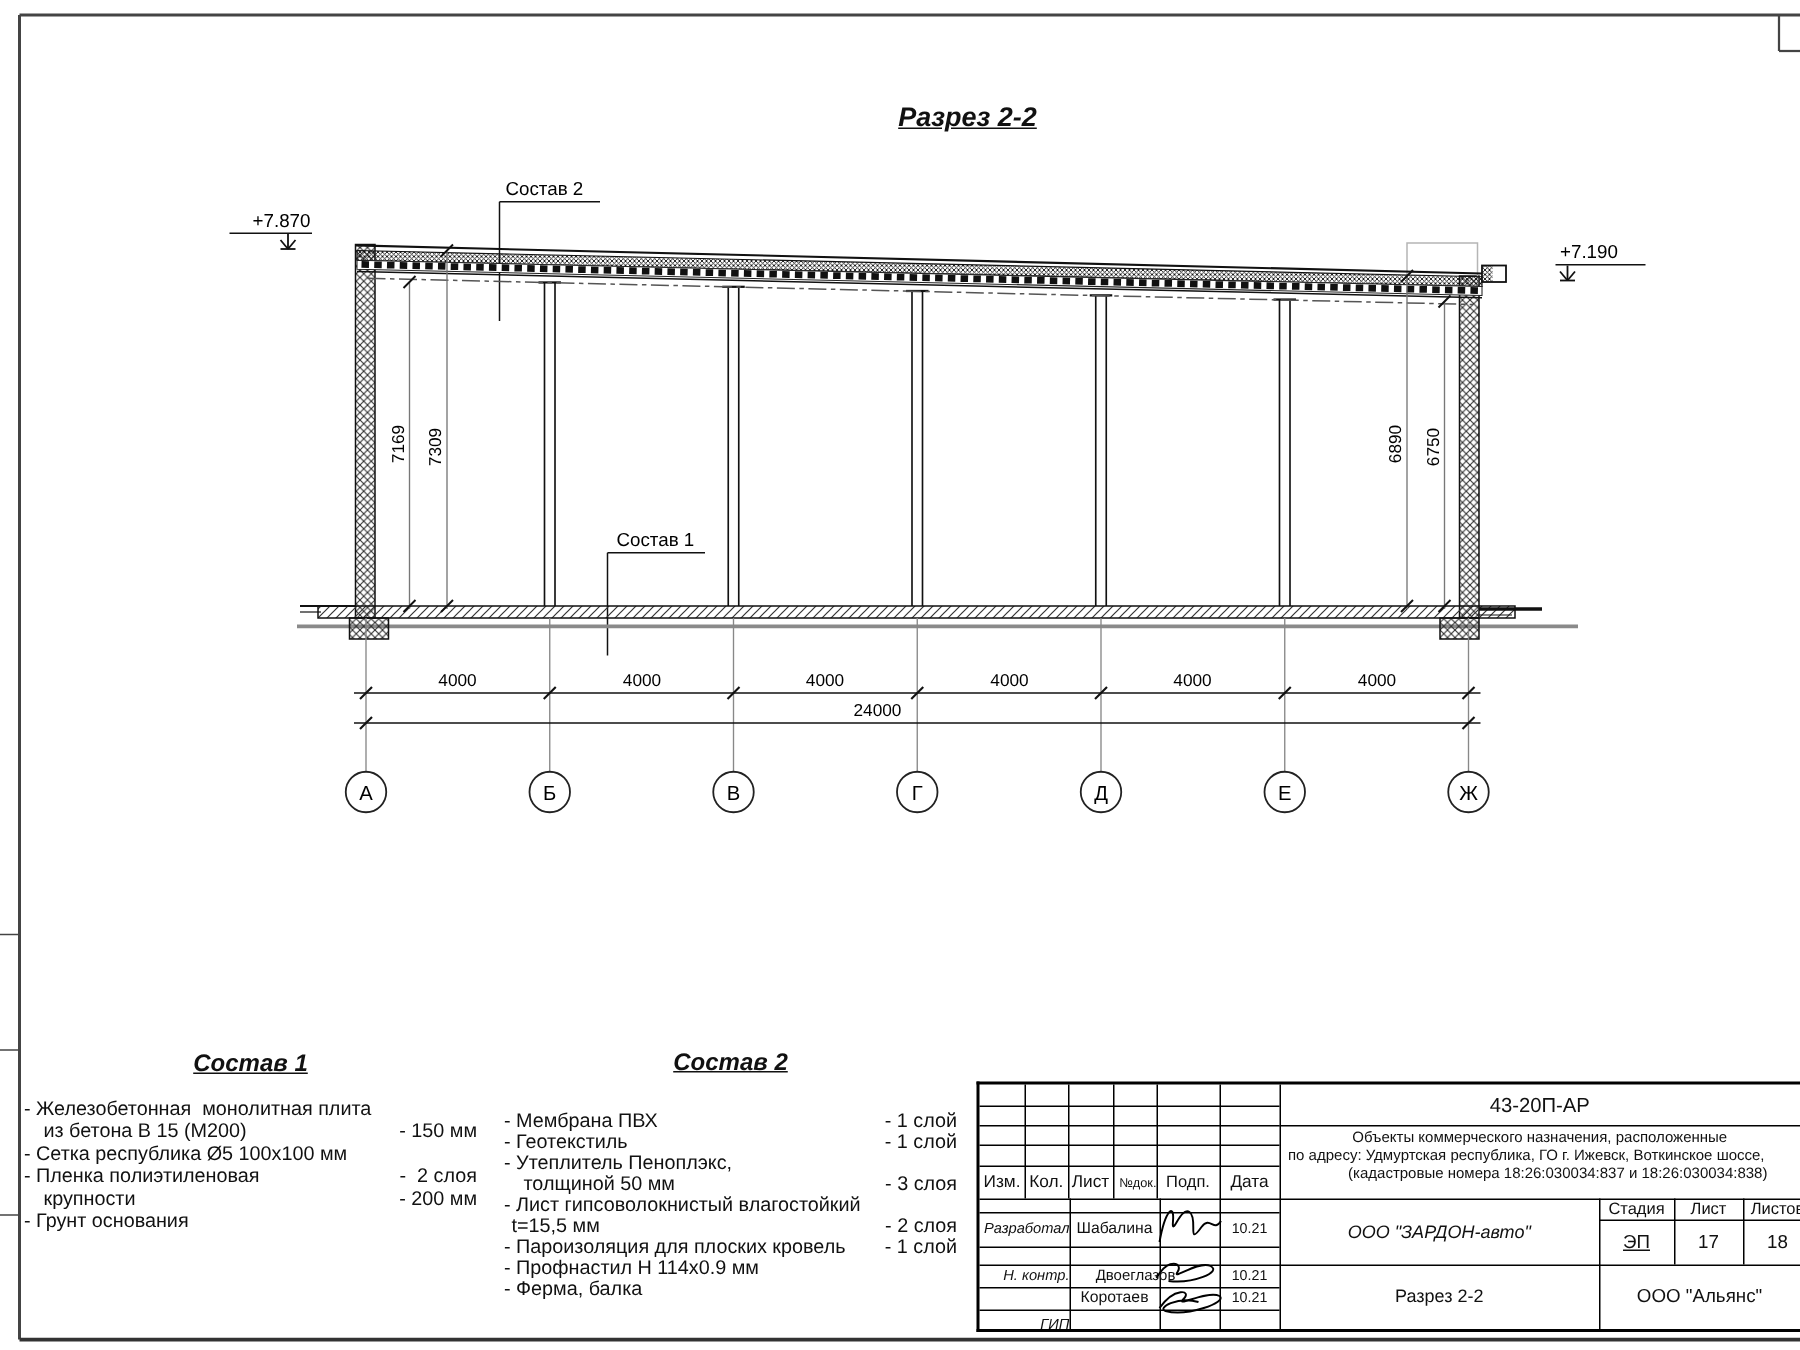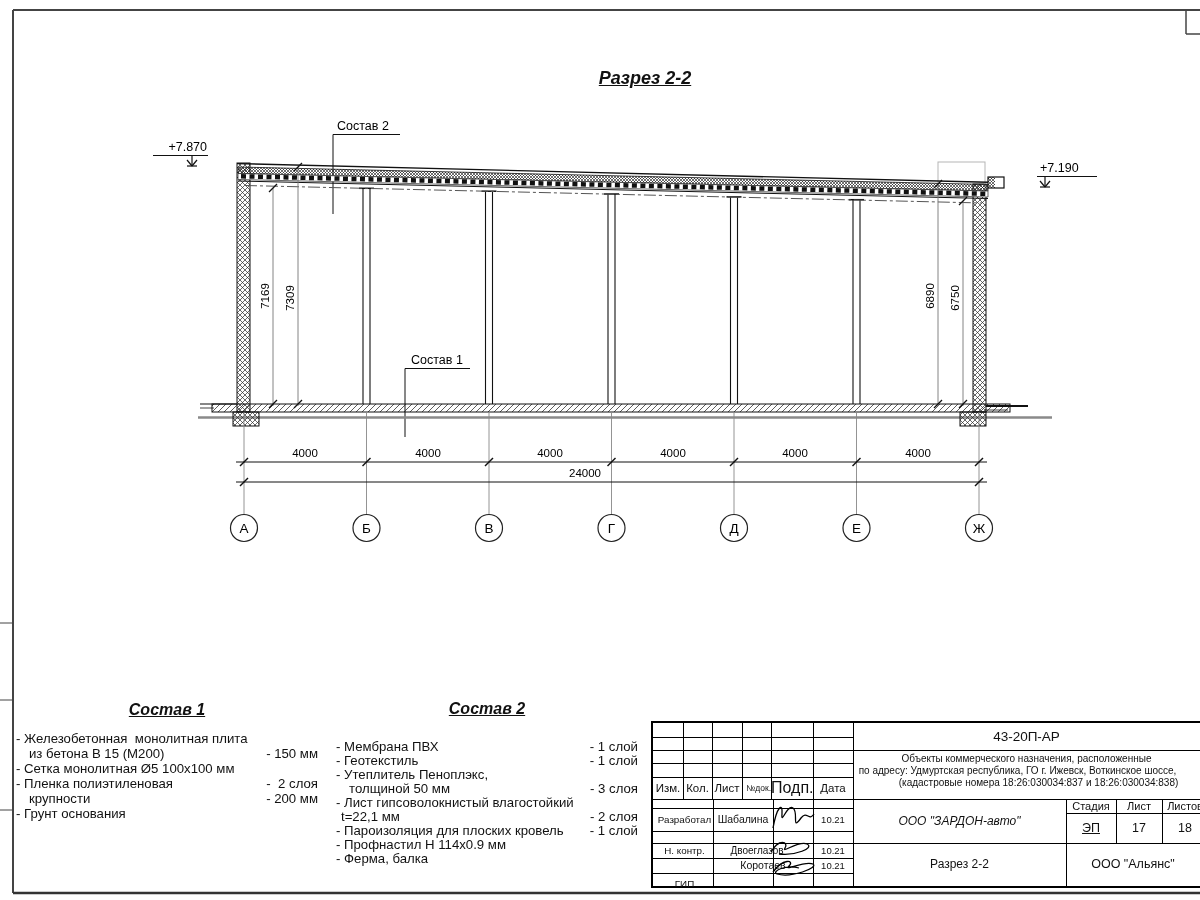--- a/index.html
+++ b/index.html
@@ -13,21 +13,21 @@
                 text-align:center;}
   .srow{display:flex;justify-content:space-between;white-space:pre;}
   .srow .ind{padding-left:13px;}
   
   .tb{position:absolute;left:651px;top:721px;width:549px;height:167px;}
   .hl{position:absolute;background:#000;height:1px;}
   .vl{position:absolute;background:#000;width:1px;}
   .hl2{height:2px;}
   .vl2{width:2px;}
   .tcell{position:absolute;text-align:center;overflow:hidden;white-space:nowrap;}
-  .tleft{text-align:center;}
+  .tleft{text-align:right;font-style:italic;}
   .ital{font-style:italic;}
 </style>
 </head>
 <body>
 
 <div class="sheet">
 
 <svg width="1200" height="900" viewBox="0 0 1200 900">
   <defs>
     <pattern id="hWall" patternUnits="userSpaceOnUse" width="5" height="5">
@@ -197,34 +197,34 @@
     <text x="979" y="533" font-size="13.5" text-anchor="middle">Ж</text>
   </g>
 </svg>
 
 <div class="dwg-title">Разрез 2-2</div>
 
 <div class="sostav" style="left:16px;top:702px;">
   <div class="sostav-title" style="margin-bottom:14px;">Состав 1</div>
   <div class="srow"><span>- Железобетонная  монолитная плита</span><span></span></div>
   <div class="srow"><span class="ind">из бетона В 15 (М200)</span><span>- 150 мм</span></div>
-  <div class="srow"><span>- Сетка монолитная Ø5 100х100 мм</span><span></span></div>
+  <div class="srow"><span>- Сетка республика Ø5 100х100 мм</span><span></span></div>
   <div class="srow"><span>- Пленка полиэтиленовая</span><span>-  2 слоя</span></div>
   <div class="srow"><span class="ind">крупности</span><span>- 200 мм</span></div>
   <div class="srow"><span>- Грунт основания</span><span></span></div>
 </div>
 
 <div class="sostav" style="left:336px;top:702px;line-height:14px;">
   <div class="sostav-title" style="margin-bottom:24px;">Состав 2</div>
   <div class="srow"><span>- Мембрана ПВХ</span><span>- 1 слой</span></div>
   <div class="srow"><span>- Геотекстиль</span><span>- 1 слой</span></div>
   <div class="srow"><span>- Утеплитель Пеноплэкс,</span><span></span></div>
   <div class="srow"><span class="ind">толщиной 50 мм</span><span>- 3 слоя</span></div>
   <div class="srow"><span>- Лист гипсоволокнистый влагостойкий</span><span></span></div>
-  <div class="srow"><span class="ind" style="padding-left:5px;">t=22,1 мм</span><span>- 2 слоя</span></div>
+  <div class="srow"><span class="ind" style="padding-left:5px;">t=15,5 мм</span><span>- 2 слоя</span></div>
   <div class="srow"><span>- Пароизоляция для плоских кровель</span><span>- 1 слой</span></div>
   <div class="srow"><span>- Профнастил Н 114х0.9 мм</span><span></span></div>
   <div class="srow"><span>- Ферма, балка</span><span></span></div>
 </div>
 
 <div class="tb">
 
   <div class="hl hl2" style="left:0;top:0;width:549px;"></div>
   <div class="vl vl2" style="left:0;top:0;height:167px;"></div>
   <div class="hl hl2" style="left:0;top:165px;width:549px;"></div>
@@ -255,33 +255,33 @@
   <div class="hl" style="left:2px;top:137px;width:200px;"></div>
   <div class="hl" style="left:2px;top:152px;width:200px;"></div>
 
   <div class="hl" style="left:202px;top:29px;width:347px;"></div>
   <div class="hl" style="left:415px;top:92px;width:134px;"></div>
 
   <div class="tcell" style="left:2px;top:56px;width:30px;height:22px;line-height:22px;font-size:11.5px;">Изм.</div>
   <div class="tcell" style="left:32px;top:56px;width:29px;height:22px;line-height:22px;font-size:11.5px;">Кол.</div>
   <div class="tcell" style="left:61px;top:56px;width:30px;height:22px;line-height:22px;font-size:11.5px;">Лист</div>
   <div class="tcell" style="left:91px;top:56px;width:29px;height:22px;line-height:22px;font-size:8.5px;text-align:right;">№док.</div>
-  <div class="tcell" style="left:120px;top:56px;width:42px;height:22px;line-height:22px;font-size:16px;">Подп.</div>
+  <div class="tcell" style="left:120px;top:56px;width:42px;height:22px;line-height:22px;font-size:11px;">Подп.</div>
   <div class="tcell" style="left:162px;top:56px;width:40px;height:22px;line-height:22px;font-size:11.5px;">Дата</div>
 
   <div class="tcell tleft" style="left:5px;top:87px;width:57px;height:23px;line-height:23px;font-size:9.8px;">Разработал</div>
   <div class="tcell" style="left:62px;top:87px;width:60px;height:23px;line-height:23px;font-size:10.5px;">Шабалина</div>
   <div class="tcell" style="left:162px;top:87px;width:40px;height:23px;line-height:23px;font-size:9.5px;">10.21</div>
 
   <div class="tcell tleft" style="left:5px;top:122px;width:57px;height:15px;line-height:15px;font-size:9.8px;">Н. контр.</div>
   <div class="tcell" style="left:62px;top:122px;width:60px;height:15px;line-height:15px;font-size:10px;padding-left:14px;">Двоеглазов</div>
   <div class="tcell" style="left:162px;top:122px;width:40px;height:15px;line-height:15px;font-size:9.5px;">10.21</div>
 
   <div class="tcell tleft" style="left:5px;top:137px;width:57px;height:15px;line-height:15px;font-size:9.8px;margin-top:18px;">ГИП</div>
-  <div class="tcell" style="left:62px;top:137px;width:60px;height:15px;line-height:15px;font-size:10.5px;margin-left:20px;">Коротаев</div>
+  <div class="tcell" style="left:62px;top:137px;width:60px;height:15px;line-height:15px;font-size:10.5px;">Коротаев</div>
   <div class="tcell" style="left:162px;top:137px;width:40px;height:15px;line-height:15px;font-size:9.5px;">10.21</div>
 
   <svg style="left:118px;top:77px;" width="48" height="36" viewBox="0 0 48 36">
     <path d="M4 30 C8 8 14 4 13 16 C12 28 18 6 24 10 C30 14 22 34 32 20 C38 12 40 24 45 16" fill="none" stroke="#000" stroke-width="1.3"></path>
   </svg>
   <svg style="left:114px;top:113px;" width="56" height="50" viewBox="0 0 56 50">
     <path d="M6 18 C14 4 24 8 20 14 C16 20 34 6 42 10 C50 14 30 22 14 20" fill="none" stroke="#000" stroke-width="1.3"></path>
     <path d="M8 38 C18 24 30 26 24 32 C18 38 40 26 48 30 C54 34 26 44 12 40 C6 38 20 30 34 34" fill="none" stroke="#000" stroke-width="1.3"></path>
   </svg>
 

